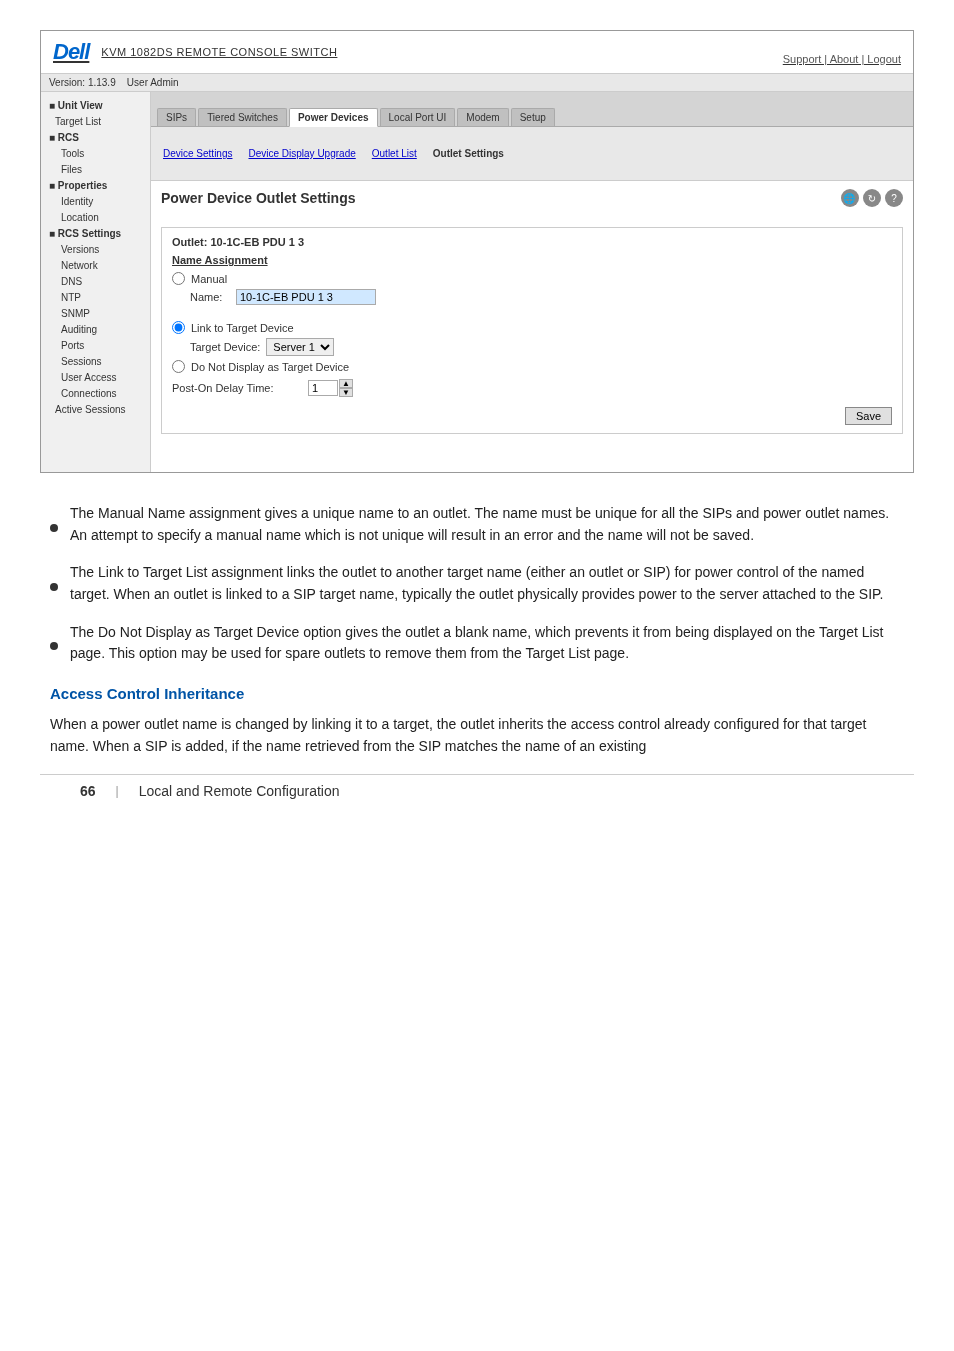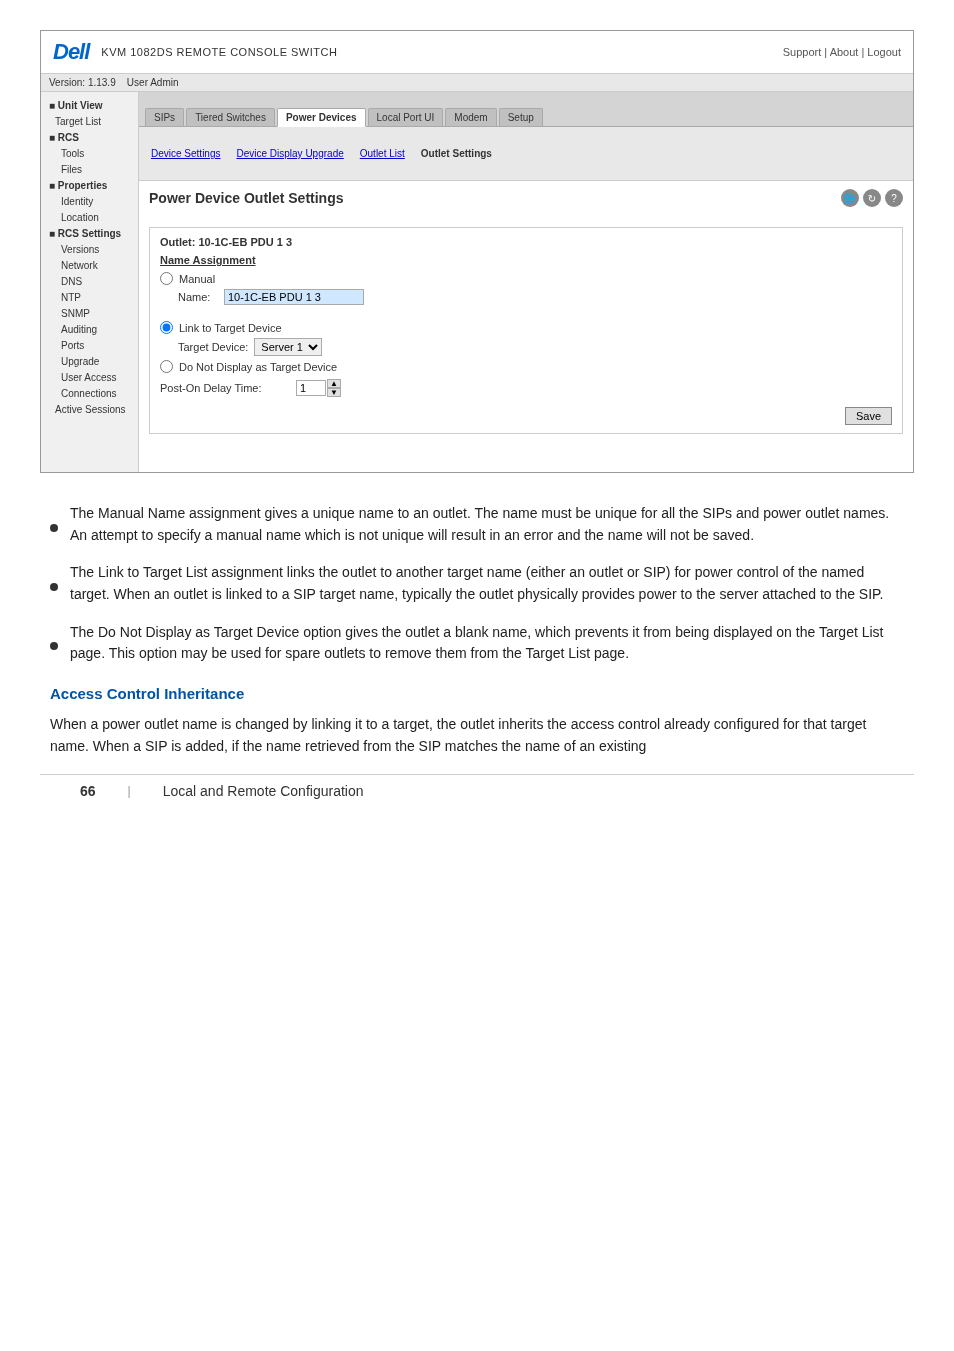--- a/index.html
+++ b/index.html
@@ -22,23 +22,24 @@
       border: 1px solid #999;
       background: #fff;
       margin-bottom: 30px;
     }
 
     
     .header-bar {
       background: #fff;
       border-bottom: 1px solid #ccc;
       display: flex;
-      align-items: center;
+      align-items: flex-end;
       justify-content: space-between;
       padding: 8px 12px;
+      text-decoration: underline;
     }
     .header-logo {
       display: flex;
       align-items: center;
       gap: 12px;
     }
     .dell-logo {
       font-size: 22px;
       font-weight: bold;
       font-style: italic;
@@ -66,21 +67,21 @@
       border-bottom: 1px solid #ccc;
     }
 
     
     .main-layout {
       display: flex;
     }
 
     
     .sidebar {
-      width: 98px;
+      width: 110px;
       background: #f0f0f0;
       border-right: 1px solid #ccc;
       padding: 6px 0;
       font-size: 10px;
       min-height: 380px;
     }
     .sidebar-item {
       padding: 1px 6px 1px 8px;
       cursor: pointer;
       color: #333;
@@ -344,21 +345,21 @@
       color: #222;
       margin-bottom: 16px;
     }
 
     
     .footer-bar {
       border-top: 1px solid #ccc;
       padding: 8px 40px;
       display: flex;
       align-items: center;
-      gap: 32px;
+      gap: 20px;
     }
     .footer-page-num {
       font-size: 14px;
       font-weight: bold;
       color: #333;
     }
     .footer-separator {
       color: #999;
     }
     .footer-title {
@@ -399,21 +400,21 @@
         <div class="sidebar-item indent2">Identity</div>
         <div class="sidebar-item indent2">Location</div>
         <div class="sidebar-item bold">■ RCS Settings</div>
         <div class="sidebar-item indent2">Versions</div>
         <div class="sidebar-item indent2">Network</div>
         <div class="sidebar-item indent2">DNS</div>
         <div class="sidebar-item indent2">NTP</div>
         <div class="sidebar-item indent2">SNMP</div>
         <div class="sidebar-item indent2">Auditing</div>
         <div class="sidebar-item indent2">Ports</div>
-        <div class="sidebar-item indent2">Upgrade</div>
+        <div class="sidebar-item indent2">Sessions</div>
         <div class="sidebar-item indent2">User Access</div>
         <div class="sidebar-item indent2">Connections</div>
         <div class="sidebar-item indent1">Active Sessions</div>
       </div>
 
       <div class="content-area">
 
         <div class="tab-bar">
           <div class="tab">SIPs</div>
           <div class="tab">Tiered Switches</div>

